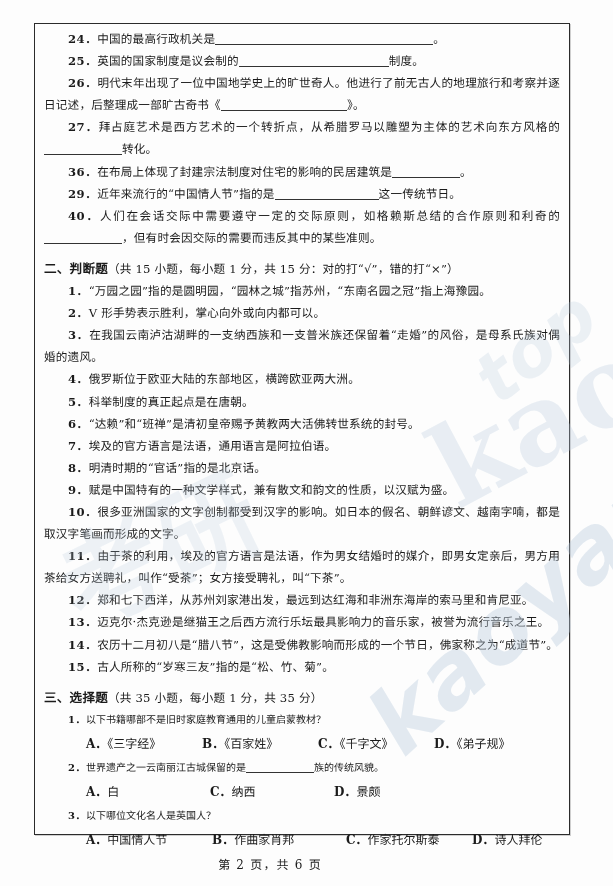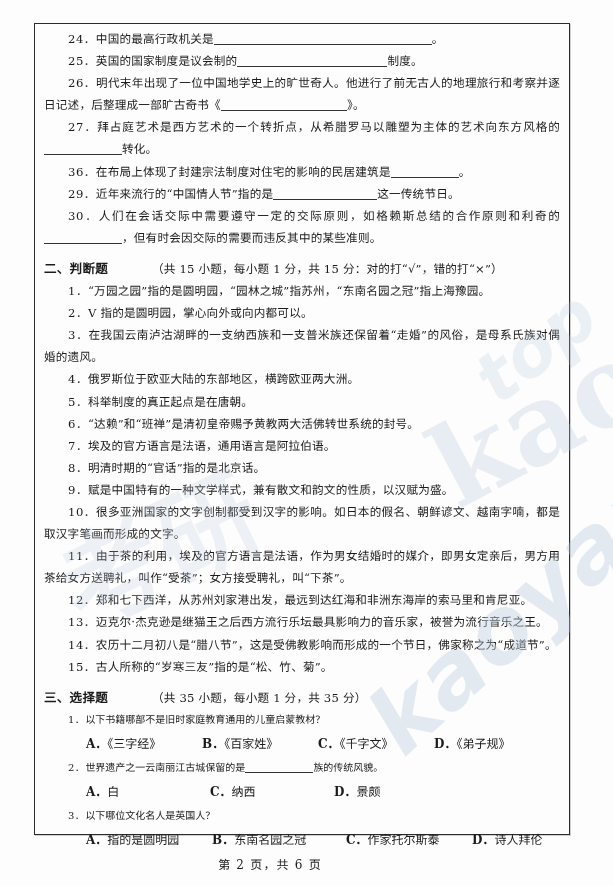--- a/index.html
+++ b/index.html
@@ -94,21 +94,21 @@
 
   
   .q {
     margin: 0;
     text-indent: 24px;
     text-align: justify;
     text-justify: inter-ideograph;
   }
 
   .num {
-    font-weight: 400;
+    font-weight: 700;
     letter-spacing: .5px;
   }
 
   
   .blank {
     display: inline-block;
     border-bottom: 1px solid #333;
     vertical-align: -2px;
     height: 12px;
   }
@@ -126,21 +126,20 @@
     line-height: 22.1px;
     letter-spacing: .2px;
   }
   .section-head .sec-title {
     font-weight: 700;
     font-size: 12.6px;
     margin-top: 11px;
   }
   .section-head .sec-meta {
     font-weight: 400;
-    padding-left: 44px;
   }
   .spacer-sm { height: 9px; }
 
   
   .mc-stem {
     margin: 0;
     text-indent: 24px;
     line-height: 22.1px;
     font-size: 10px;
   }
@@ -191,32 +190,32 @@
 
 <div class="exam-frame">
 
   <div class="body-text" id="fill-in-list">
       <p class="q"><span class="num">24．</span><span>中国的最高行政机关是</span><span class="blank b-xl"></span><span>。</span></p>
       <p class="q"><span class="num">25．</span><span>英国的国家制度是议会制的</span><span class="blank b-lg"></span><span>制度。</span></p>
       <p class="q"><span class="num">26．</span><span>明代末年出现了一位中国地学史上的旷世奇人。他进行了前无古人的地理旅行和考察并逐日记述，后整理成一部旷古奇书《</span><span class="blank b-md"></span><span>》。</span></p>
       <p class="q"><span class="num">27．</span><span>拜占庭艺术是西方艺术的一个转折点，从希腊罗马以雕塑为主体的艺术向东方风格的</span><span class="blank b-xs"></span><span>转化。</span></p>
       <p class="q"><span class="num">36．</span><span>在布局上体现了封建宗法制度对住宅的影响的民居建筑是</span><span class="blank b-tiny"></span><span>。</span></p>
       <p class="q"><span class="num">29．</span><span>近年来流行的“中国情人节”指的是</span><span class="blank b-sm"></span><span>这一传统节日。</span></p>
-      <p class="q"><span class="num">30．</span><span>人们在会话交际中需要遵守一定的交际原则，如格赖斯总结的合作原则和利奇的</span><span class="blank b-xs"></span><span>，但有时会因交际的需要而违反其中的某些准则。</span></p>
+      <p class="q"><span class="num">40．</span><span>人们在会话交际中需要遵守一定的交际原则，如格赖斯总结的合作原则和利奇的</span><span class="blank b-xs"></span><span>，但有时会因交际的需要而违反其中的某些准则。</span></p>
     </div>
 
   <div class="spacer-sm"></div>
 
   <p class="section-head">
     <span class="sec-title">二、判断题</span><span class="sec-meta">（共 15 小题，每小题 1 分，共 15 分：对的打“√”，错的打“×”）</span>
   </p>
 
   <div class="body-text" id="truefalse-list">
       <p class="q"><span class="num">1．</span><span>“万园之园”指的是圆明园，“园林之城”指苏州，“东南名园之冠”指上海豫园。</span></p>
-      <p class="q"><span class="num">2．</span><span>V 指的是圆明园，掌心向外或向内都可以。</span></p>
+      <p class="q"><span class="num">2．</span><span>V 形手势表示胜利，掌心向外或向内都可以。</span></p>
       <p class="q"><span class="num">3．</span><span>在我国云南泸沽湖畔的一支纳西族和一支普米族还保留着“走婚”的风俗，是母系氏族对偶婚的遗风。</span></p>
       <p class="q"><span class="num">4．</span><span>俄罗斯位于欧亚大陆的东部地区，横跨欧亚两大洲。</span></p>
       <p class="q"><span class="num">5．</span><span>科举制度的真正起点是在唐朝。</span></p>
       <p class="q"><span class="num">6．</span><span>“达赖”和“班禅”是清初皇帝赐予黄教两大活佛转世系统的封号。</span></p>
       <p class="q"><span class="num">7．</span><span>埃及的官方语言是法语，通用语言是阿拉伯语。</span></p>
       <p class="q"><span class="num">8．</span><span>明清时期的“官话”指的是北京话。</span></p>
       <p class="q"><span class="num">9．</span><span>赋是中国特有的一种文学样式，兼有散文和韵文的性质，以汉赋为盛。</span></p>
       <p class="q"><span class="num">10．</span><span>很多亚洲国家的文字创制都受到汉字的影响。如日本的假名、朝鲜谚文、越南字喃，都是取汉字笔画而形成的文字。</span></p>
       <p class="q"><span class="num">11．</span><span>由于茶的利用，埃及的官方语言是法语，作为男女结婚时的媒介，即男女定亲后，男方用茶给女方送聘礼，叫作“受茶”；女方接受聘礼，叫“下茶”。</span></p>
       <p class="q"><span class="num">12．</span><span>郑和七下西洋，从苏州刘家港出发，最远到达红海和非洲东海岸的索马里和肯尼亚。</span></p>
@@ -240,22 +239,22 @@
         <span class="opt"><span class="opt-label">D．</span><span>《弟子规》</span></span>
       </p>
       <p class="mc-stem"><span class="num">2．</span><span>世界遗产之一云南丽江古城保留的是</span><span class="blank b-tiny"></span><span>族的传统风貌。</span></p>
       <p class="mc-options mc-q2">
         <span class="opt"><span class="opt-label">A．</span><span>白</span></span>
         <span class="opt"><span class="opt-label">C．</span><span>纳西</span></span>
         <span class="opt"><span class="opt-label">D．</span><span>景颇</span></span>
       </p>
       <p class="mc-stem"><span class="num">3．</span><span>以下哪位文化名人是英国人？</span></p>
       <p class="mc-options mc-q3">
-        <span class="opt"><span class="opt-label">A．</span><span>指的是圆明园</span></span>
-        <span class="opt"><span class="opt-label">B．</span><span>东南名园之冠</span></span>
+        <span class="opt"><span class="opt-label">A．</span><span>中国情人节</span></span>
+        <span class="opt"><span class="opt-label">B．</span><span>作曲家肖邦</span></span>
         <span class="opt"><span class="opt-label">C．</span><span>作家托尔斯泰</span></span>
         <span class="opt"><span class="opt-label">D．</span><span>诗人拜伦</span></span>
       </p>
     </div>
 
 </div>
 
 <div class="page-footer">第 2 页，共 6 页</div>
 
 </body></html>

